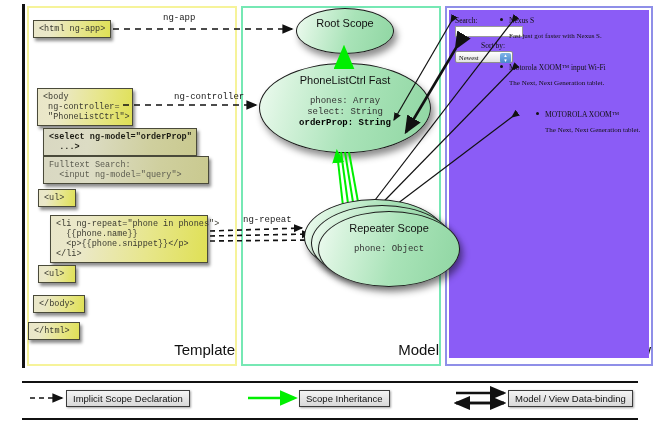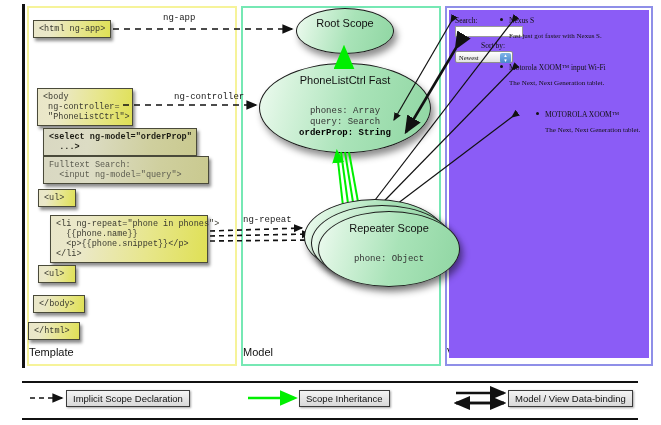--- a/index.html
+++ b/index.html
@@ -5,22 +5,22 @@
   html,body{margin:0;padding:0;background:#ffffff;}
   body{width:661px;height:425px;font-family:"Liberation Sans",sans-serif;overflow:hidden;}
   #root{position:relative;width:661px;height:425px;background:#fff;}
 
   
   .rail{position:absolute;left:22px;top:4px;width:3px;height:364px;background:#111;}
 
   
   .panel{position:absolute;background:#ffffff;box-sizing:border-box;}
   .panel .shadow{position:absolute;inset:0;box-shadow:3px 4px 6px rgba(0,0,0,.30);z-index:-1;}
-  .panel-label{position:absolute;left:0;right:0;bottom:6px;text-align:left;
-      font-size:11px;color:#111;font-family:"Liberation Sans",sans-serif;}
+  .panel-label{position:absolute;left:0;right:0;bottom:6px;text-align:right;
+      font-size:15px;color:#111;font-family:"Liberation Sans",sans-serif;}
 
   #panel-template{left:27px;top:6px;width:210px;height:360px;border:2px solid #f6f39a;}
   #panel-model{left:241px;top:6px;width:200px;height:360px;border:2px solid #76e8b4;}
   #panel-view{left:445px;top:6px;width:208px;height:360px;border:2px solid #8f8fe8;}
 
   
   .code{position:absolute;box-sizing:border-box;border:1px solid #4a4a3a;
       font-family:"Liberation Mono",monospace;font-size:8.5px;line-height:10px;
       color:#3a3a30;padding:3px 5px;white-space:pre;
       box-shadow:2px 3px 3px rgba(0,0,0,.45);
@@ -39,21 +39,21 @@
   #c-bodyend{left:33px; top:295px; width:52px;}
   #c-htmlend{left:28px; top:322px; width:52px;}
 
   
   .scope{position:absolute;border-radius:50%;border:1.6px solid #1a1a1a;
       text-align:center;color:#111;
       box-shadow:3px 5px 7px rgba(0,0,0,.45);
       background:linear-gradient(105deg,#f0fbf2 0%,#d7f3dd 18%,#a9e3b8 55%,#8fd6a2 100%);}
   .scope .ttl{font-family:"Liberation Sans",sans-serif;font-size:11px;line-height:12.5px;}
   .scope .props{font-family:"Liberation Mono",monospace;font-size:9px;line-height:11px;
-      color:#333;margin-top:19px;}
+      color:#333;margin-top:9px;}
   .scope .props .bold{font-weight:bold;color:#000;}
 
   #s-root{left:296px;top:8px;width:96px;height:44px;}
   #s-root .inner{padding-top:8px;}
   #s-phone{left:259px;top:63px;width:170px;height:88px;}
   #s-phone .inner{padding-top:10px;}
   #s-rep-a{left:304px;top:199px;width:140px;height:74px;z-index:1;}
   #s-rep-b{left:311px;top:205px;width:140px;height:74px;z-index:2;}
   #s-rep-c{left:318px;top:211px;width:140px;height:74px;z-index:3;}
   #s-rep-c .inner{padding-top:10px;}
@@ -142,21 +142,21 @@
 Scope</div>
     </div>
   </div>
 
   <div class="scope" id="s-phone">
     <div class="inner">
       <div class="ttl">PhoneListCtrl
 Fast</div>
       <div class="props">
         <div>phones: Array</div>
-        <div>query: Search</div>
+        <div>select: String</div>
         <div class="bold">orderProp: String</div>
       </div>
     </div>
   </div>
 
   <div class="scope" id="s-rep-a"></div>
   <div class="scope" id="s-rep-b"></div>
   <div class="scope" id="s-rep-c">
     <div class="inner">
       <div class="ttl">Repeater

